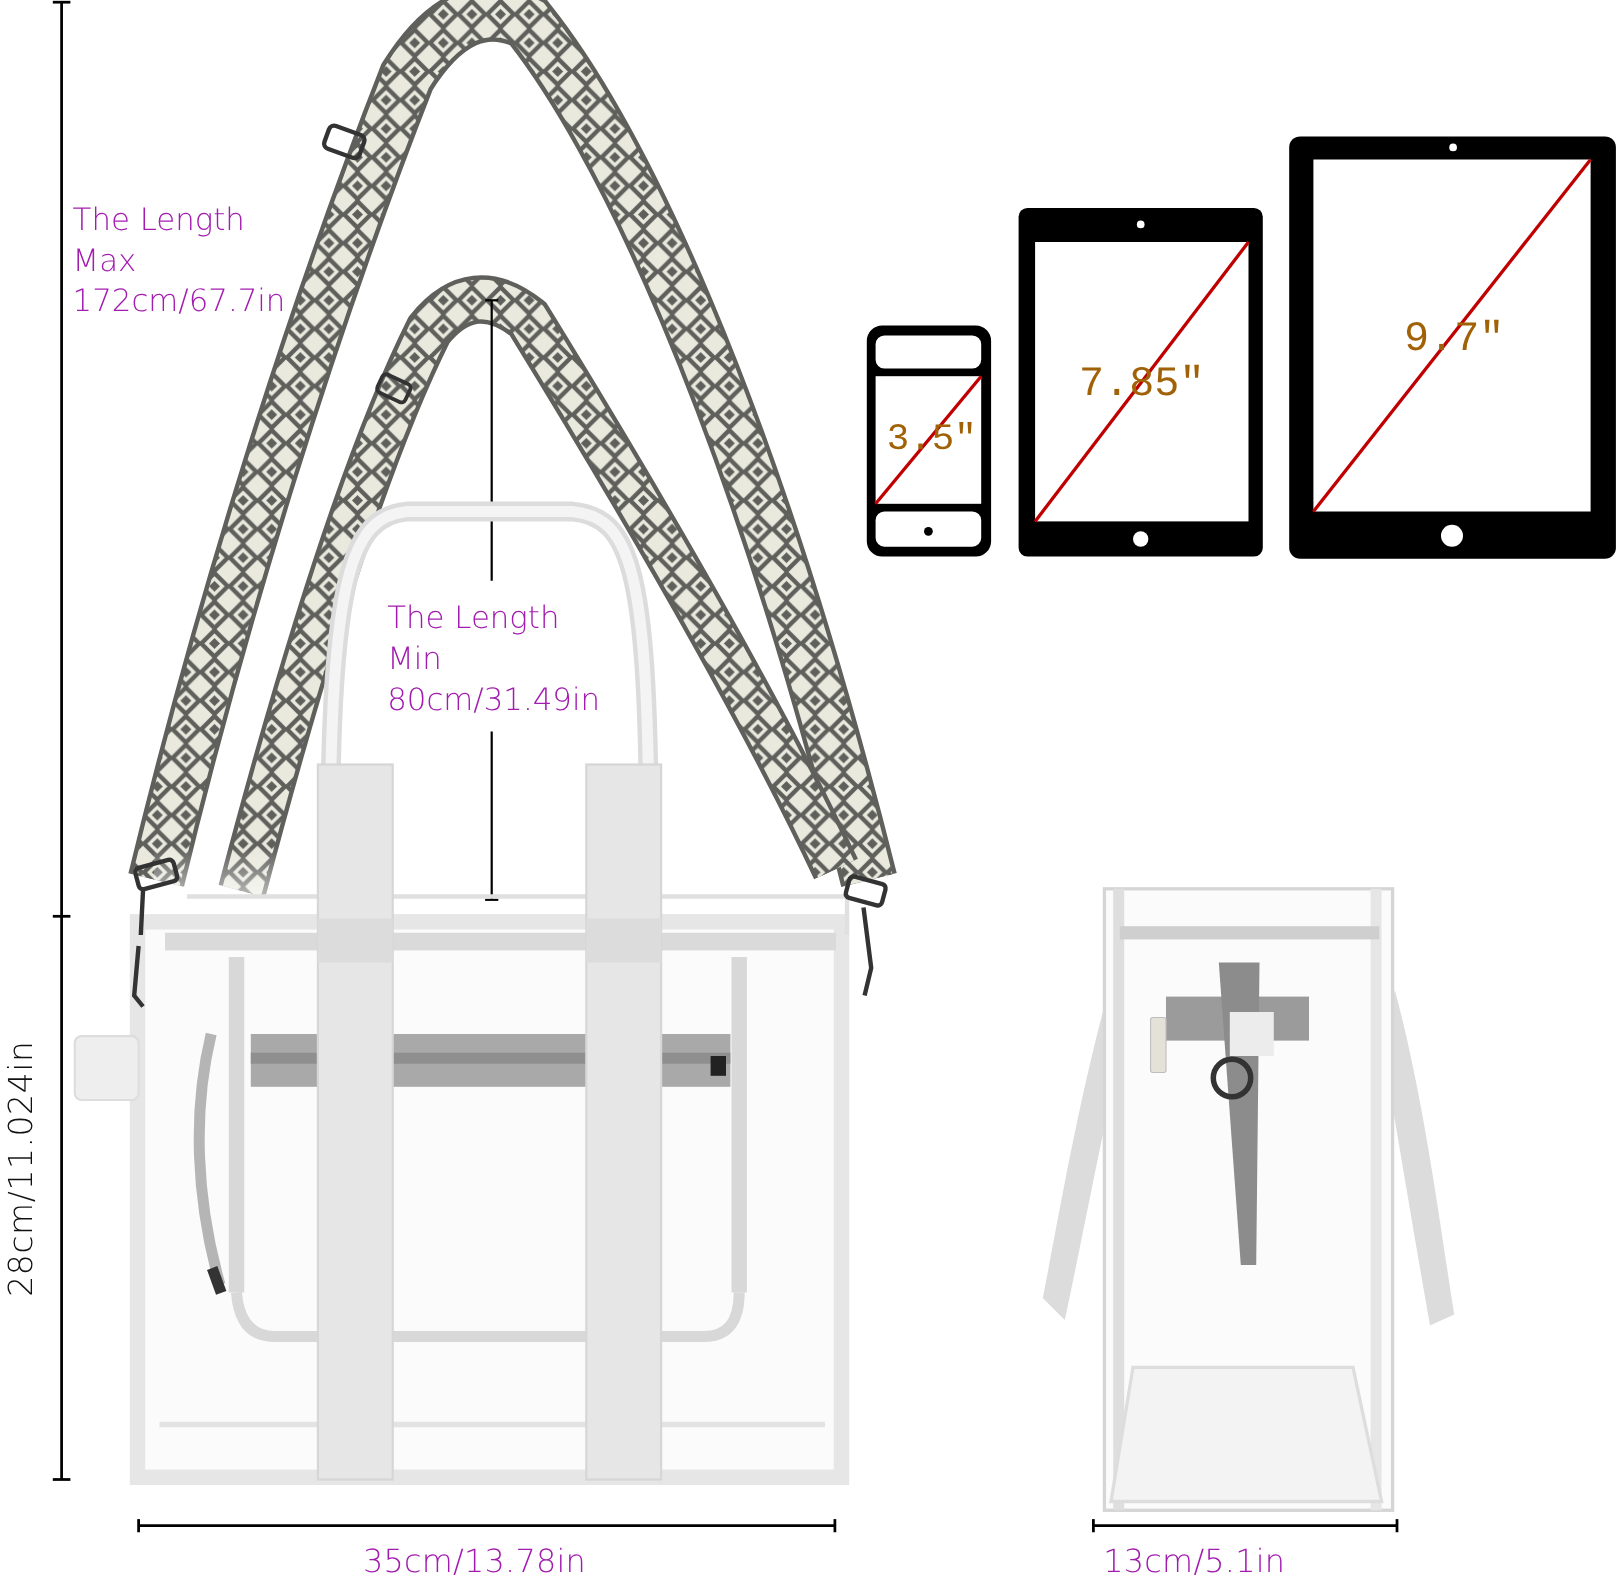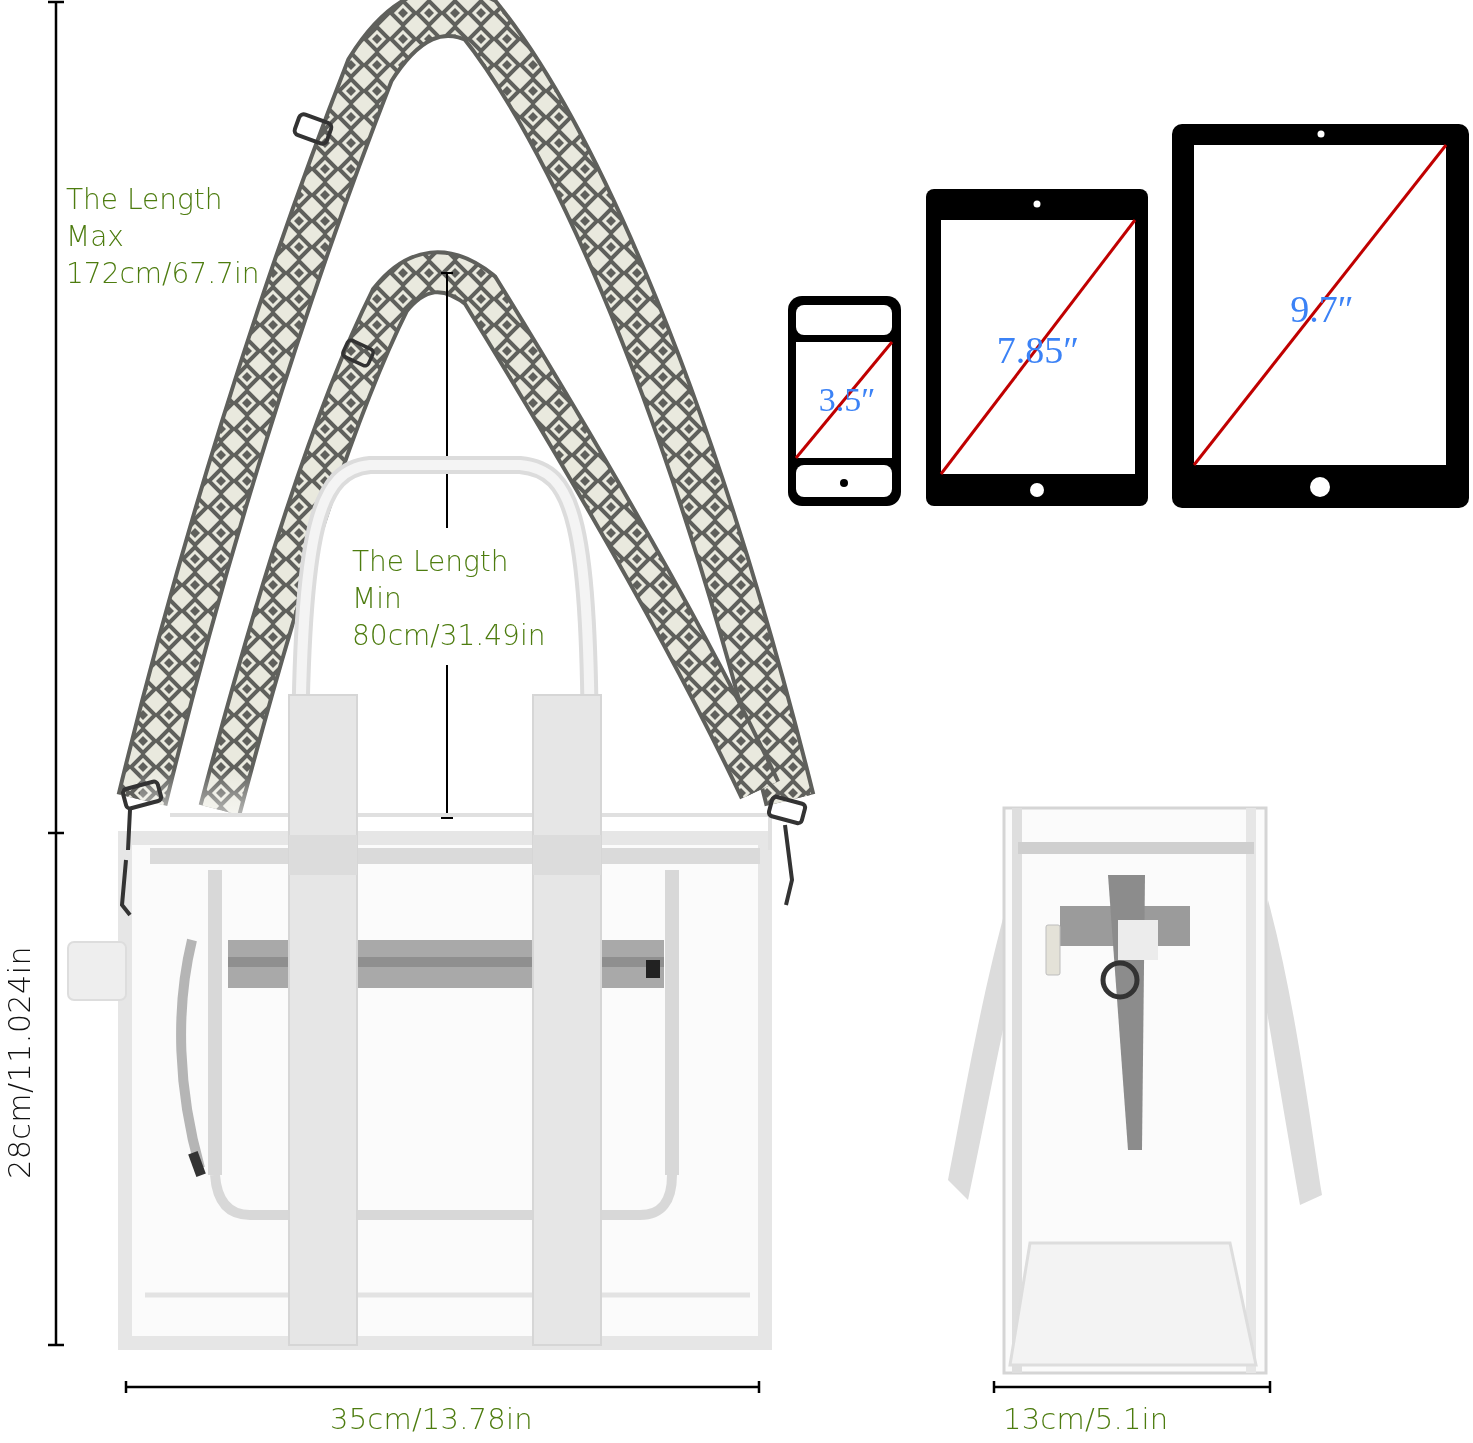--- a/index.html
+++ b/index.html
@@ -1,22 +1,22 @@
 <!DOCTYPE html>
 <html><head>
 <meta charset="utf-8">
 <style>
   html, body { margin: 0; padding: 0; background: #ffffff; }
   body { width: 1473px; height: 1443px; position: relative; overflow: hidden;
          font-family: "DejaVu Sans", sans-serif; color: #111; }
   .abs { position: absolute; }
-  .label { font-family: "DejaVu Sans", sans-serif; font-weight: 300; color: #4d7c0f; line-height: 1.32; }
+  .label { font-family: "DejaVu Sans", sans-serif; font-weight: 300; color: #a21caf; line-height: 1.32; }
   .dim-text { font-size: 29px; letter-spacing: 0.2px; }
   .strap-label { font-size: 28px; white-space: nowrap; }
-  .device-label { font-family: Liberation Serif, serif; color: #3b82f6; font-size: 38px; position: absolute; white-space: nowrap; transform: translate(-50%, -50%); background: transparent; }
+  .device-label { font-family: Liberation Mono, monospace; color: #a16207; font-size: 38px; position: absolute; white-space: nowrap; transform: translate(-50%, -50%); background: transparent; }
   svg { position: absolute; left: 0; top: 0; }
   .vtext { position: absolute; left: 2px; top: 946px; writing-mode: vertical-rl; font-size: 30px; font-weight: 300; letter-spacing: 0.5px; }
 </style>
 </head>
 <body>
 
 <svg width="1473" height="1443" viewBox="0 0 1473 1443">
   <defs>
     <pattern id="diamondPat" width="26" height="26" patternUnits="userSpaceOnUse">
       <rect width="26" height="26" fill="#e9e9de"></rect>

